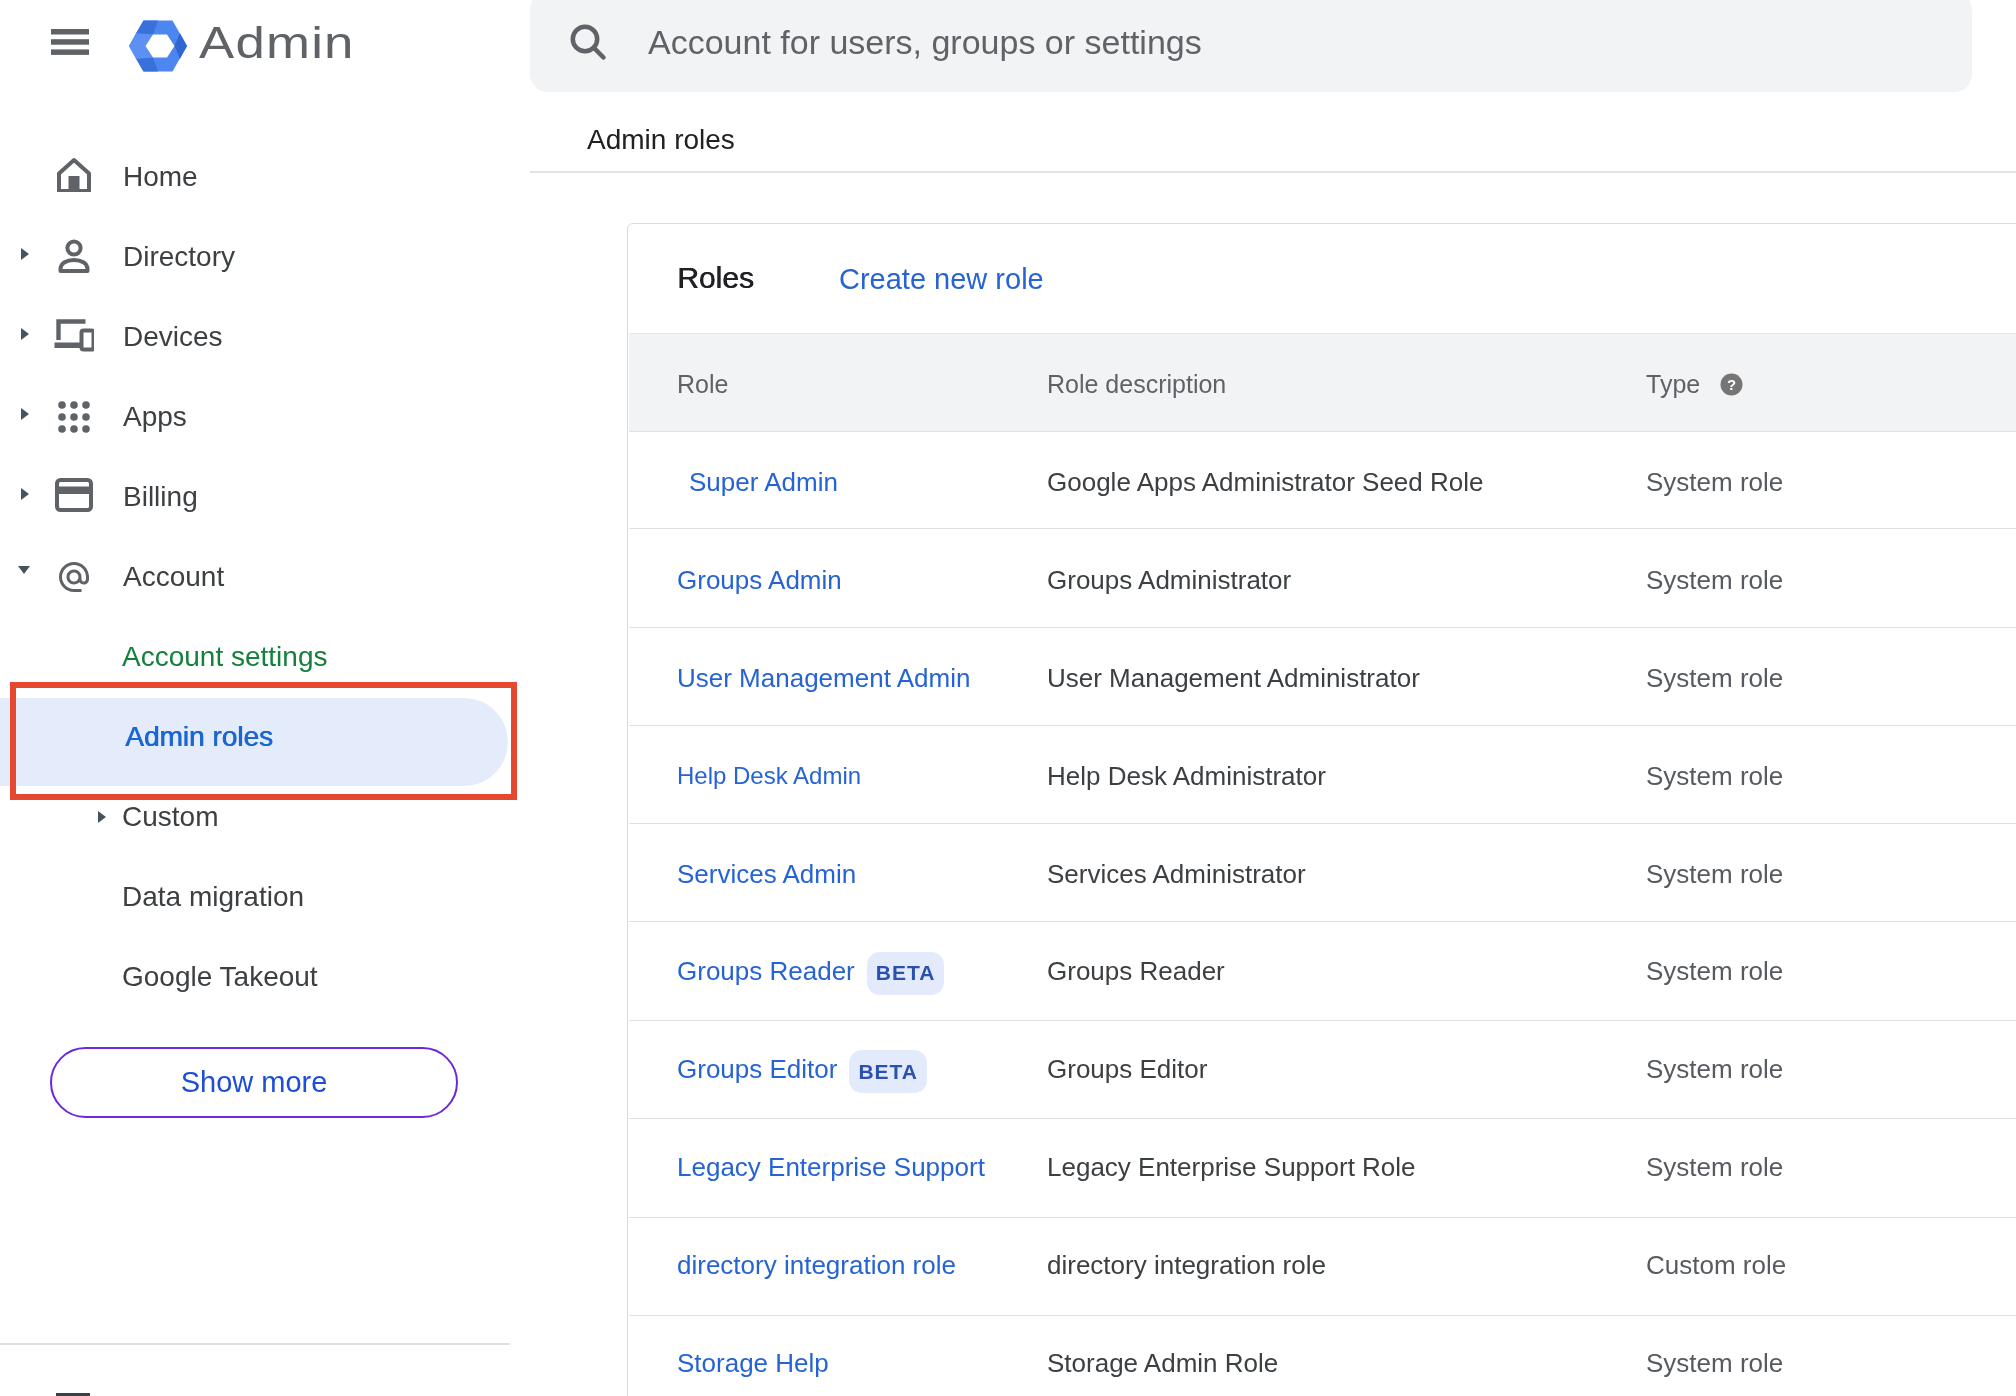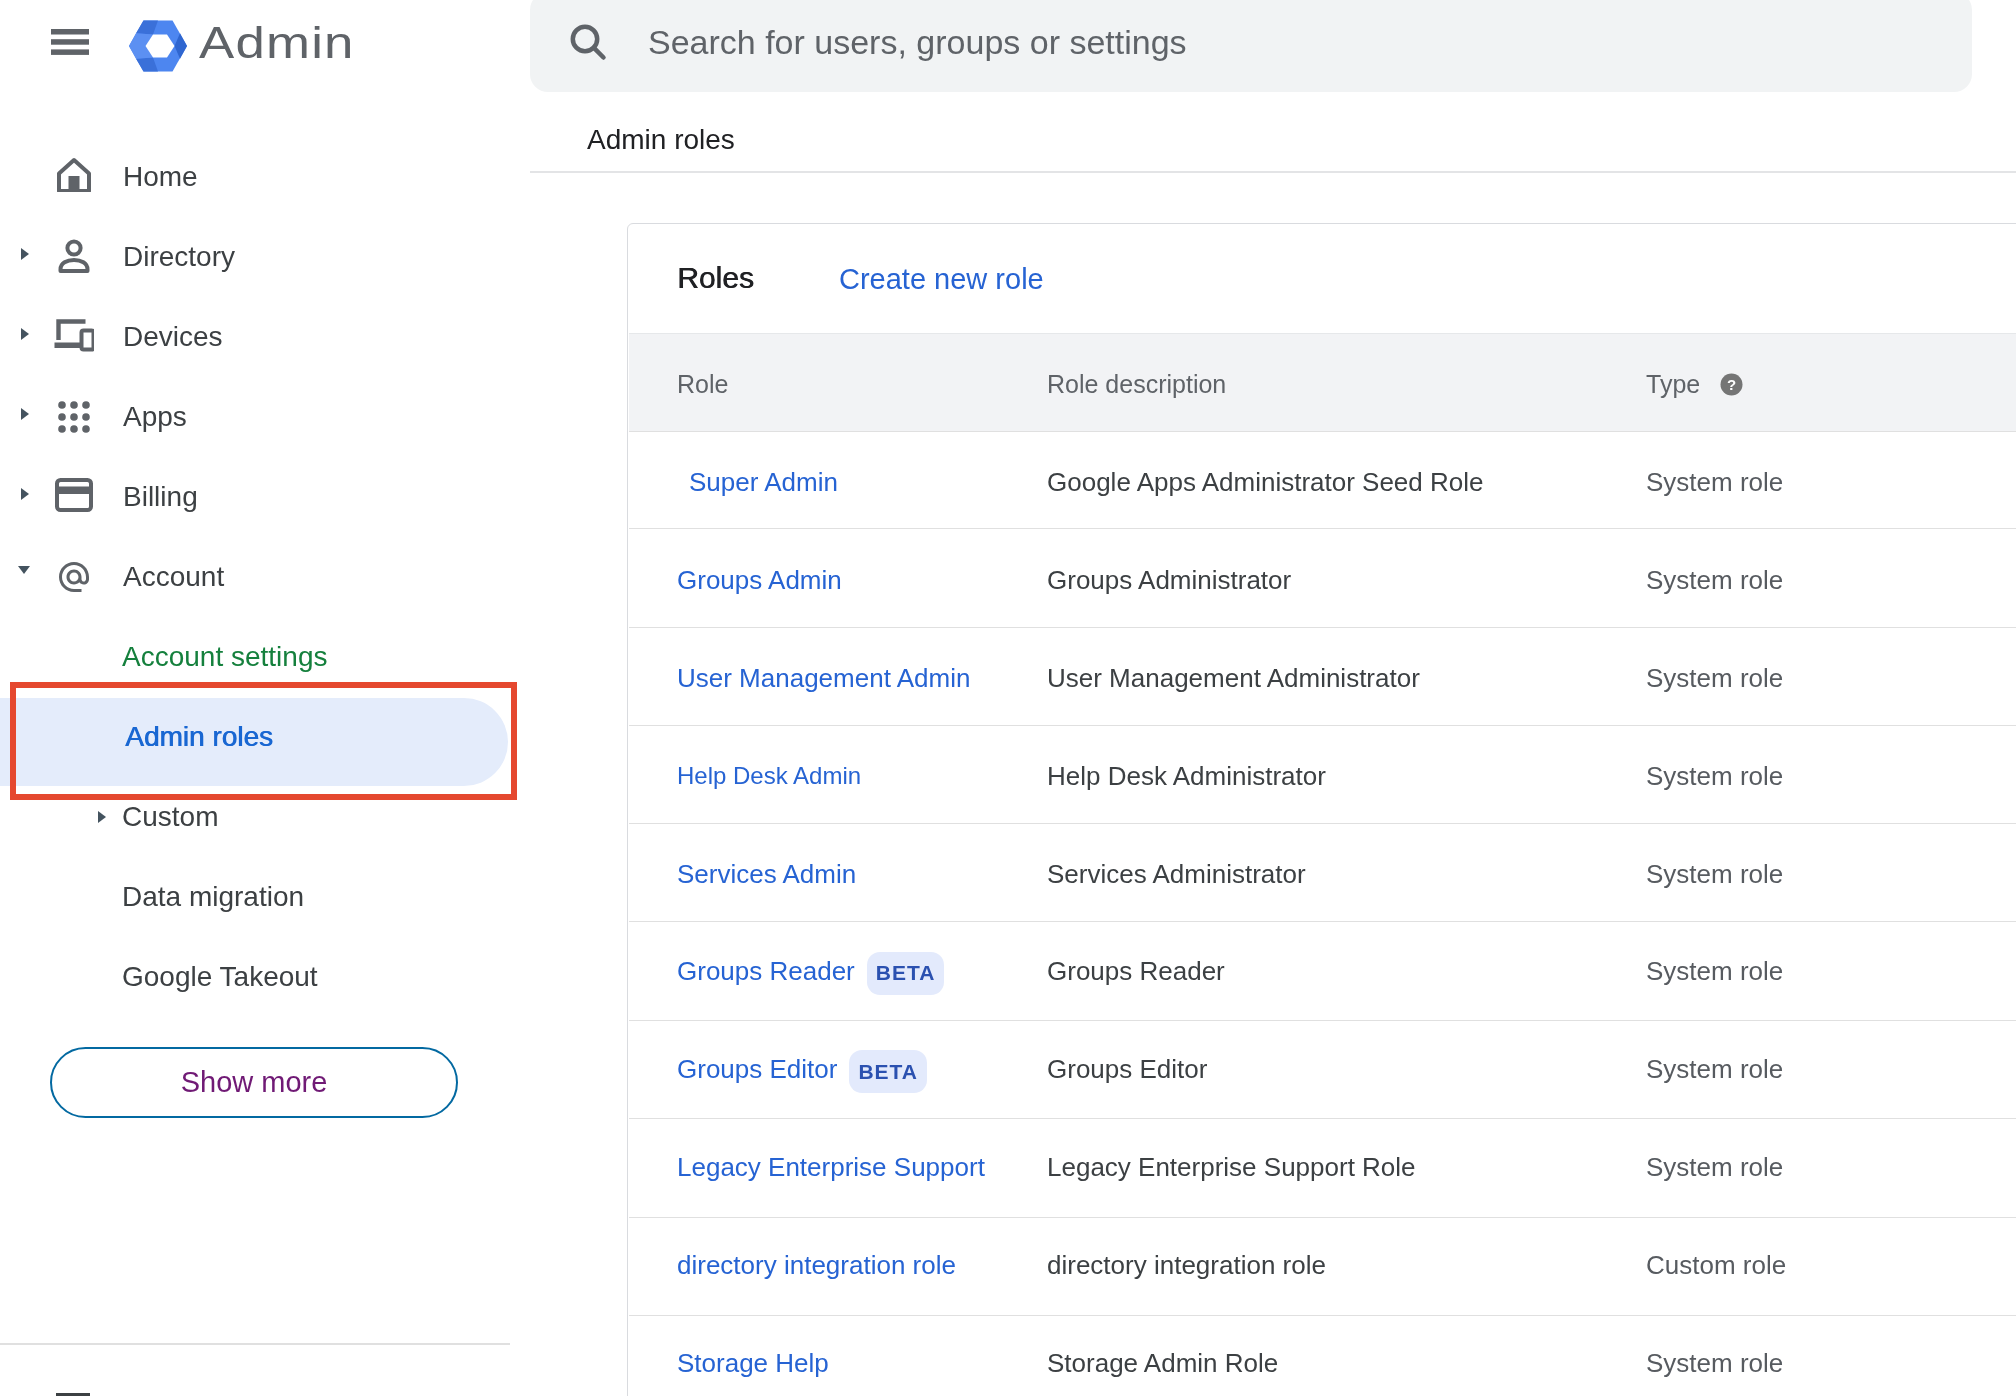--- a/index.html
+++ b/index.html
@@ -25,21 +25,21 @@
   <polygon points="8,14.2 1,27 8,39.8 25,38.5 17.5,27 25,15.5" fill="#5c90f2"></polygon>
   <polygon points="17.5,27 25,15.5 39,15.5 46.5,27 39,38.5 25,38.5" fill="#fff"></polygon>
 </svg>
 <div class="ct" style="left:199px; top:23px; height:40px; font-size:44px; letter-spacing:1px; color:#5f6368; transform:scaleX(1.2); transform-origin:0 50%;">Admin</div>
 
 <div class="ab" style="left:530px; top:-8px; width:1442px; height:100px; background:#f1f3f4; border-radius:18px; display:flex; align-items:center;">
   <svg style="margin-left:39px;" width="38" height="38" viewBox="0 0 38 38">
     <circle cx="16" cy="16" r="12.2" fill="none" stroke="#5f6368" stroke-width="4.5"></circle>
     <line x1="24.7" y1="24.7" x2="34.5" y2="34.5" stroke="#5f6368" stroke-width="4.5" stroke-linecap="round"></line>
   </svg>
-  <span style="margin-left:41px; font-size:34px; color:#5f6368;">Search for users, groups or settings</span>
+  <span style="margin-left:41px; font-size:34px; color:#5f6368;">Account for users, groups or settings</span>
 </div>
 
 <div class="ct" style="left:587px; top:120px; height:40px; font-size:28px; color:#202124;">Admin roles</div>
 <div class="ab" style="left:530px; top:171px; width:1486px; height:2px; background:#e3e4e6;"></div>
 
 <div class="ab" style="left:21px; top:248px; width:0; height:0; border-left:8.5px solid #44535f; border-top:6px solid transparent; border-bottom:6px solid transparent;"></div>
 <div class="ab" style="left:21px; top:328px; width:0; height:0; border-left:8.5px solid #44535f; border-top:6px solid transparent; border-bottom:6px solid transparent;"></div>
 <div class="ab" style="left:21px; top:408px; width:0; height:0; border-left:8.5px solid #44535f; border-top:6px solid transparent; border-bottom:6px solid transparent;"></div>
 <div class="ab" style="left:21px; top:488px; width:0; height:0; border-left:8.5px solid #44535f; border-top:6px solid transparent; border-bottom:6px solid transparent;"></div>
 <div class="ab" style="left:18px; top:566px; width:0; height:0; border-top:8px solid #44535f; border-left:6px solid transparent; border-right:6px solid transparent;"></div>
@@ -87,21 +87,21 @@
 <div class="ct" style="left:123px; top:557px; height:40px; font-size:28px; color:#3c4043;">Account</div>
 
 <div class="ct" style="left:122px; top:637px; height:40px; font-size:28px; color:#15803d;">Account settings</div>
 <div class="ab" style="left:-44px; top:698px; width:552px; height:88px; background:#e4ecfb; border-radius:44px;"></div>
 <div class="ct" style="left:125px; top:717px; height:40px; font-size:28px; color:#1967d2; text-shadow:0.7px 0 0 #1967d2;">Admin roles</div>
 <div class="ab" style="left:10px; top:682px; width:507px; height:118px; border:6px solid #e5482f;"></div>
 <div class="ct" style="left:122px; top:797px; height:40px; font-size:28px; color:#3c4043;">Custom</div>
 <div class="ct" style="left:122px; top:877px; height:40px; font-size:28px; color:#3c4043;">Data migration</div>
 <div class="ct" style="left:122px; top:957px; height:40px; font-size:28px; color:#3c4043;">Google Takeout</div>
 
-<div class="ab" style="left:50px; top:1047px; width:408px; height:71px; border:2px solid #0369a1; border-radius:36px; display:flex; align-items:center; justify-content:center; font-size:29px; color:#701a75;">Show more</div>
+<div class="ab" style="left:50px; top:1047px; width:408px; height:71px; border:2px solid #6d28d9; border-radius:36px; display:flex; align-items:center; justify-content:center; font-size:29px; color:#1d4ed8;">Show more</div>
 
 <div class="ab" style="left:0; top:1343px; width:510px; height:2px; background:#e0e0e0;"></div>
 <div class="ab" style="left:56px; top:1393px; width:34px; height:3px; background:#3c4043;"></div>
 
 <div class="ab" style="left:627px; top:223px; width:1400px; height:1200px; background:#fff; border:1.5px solid #d9dbdf; border-radius:6px;"></div>
 <div class="ct" style="left:677px; top:258px; height:40px; font-size:30px; color:#202124; text-shadow:0.7px 0 0 #202124;">Roles</div>
 <div class="ct" style="left:839px; top:259px; height:40px; font-size:29px; color:#2663d3;">Create new role</div>
 
 <div class="ab" style="left:629px; top:333px; width:1387px; height:99px; background:#f2f3f5; border-top:1px solid #e6e8ea; border-bottom:1px solid #e0e0e0;"></div>
 <div class="ct" style="left:677px; top:364px; height:40px; font-size:25px; color:#5f6368;">Role</div>

